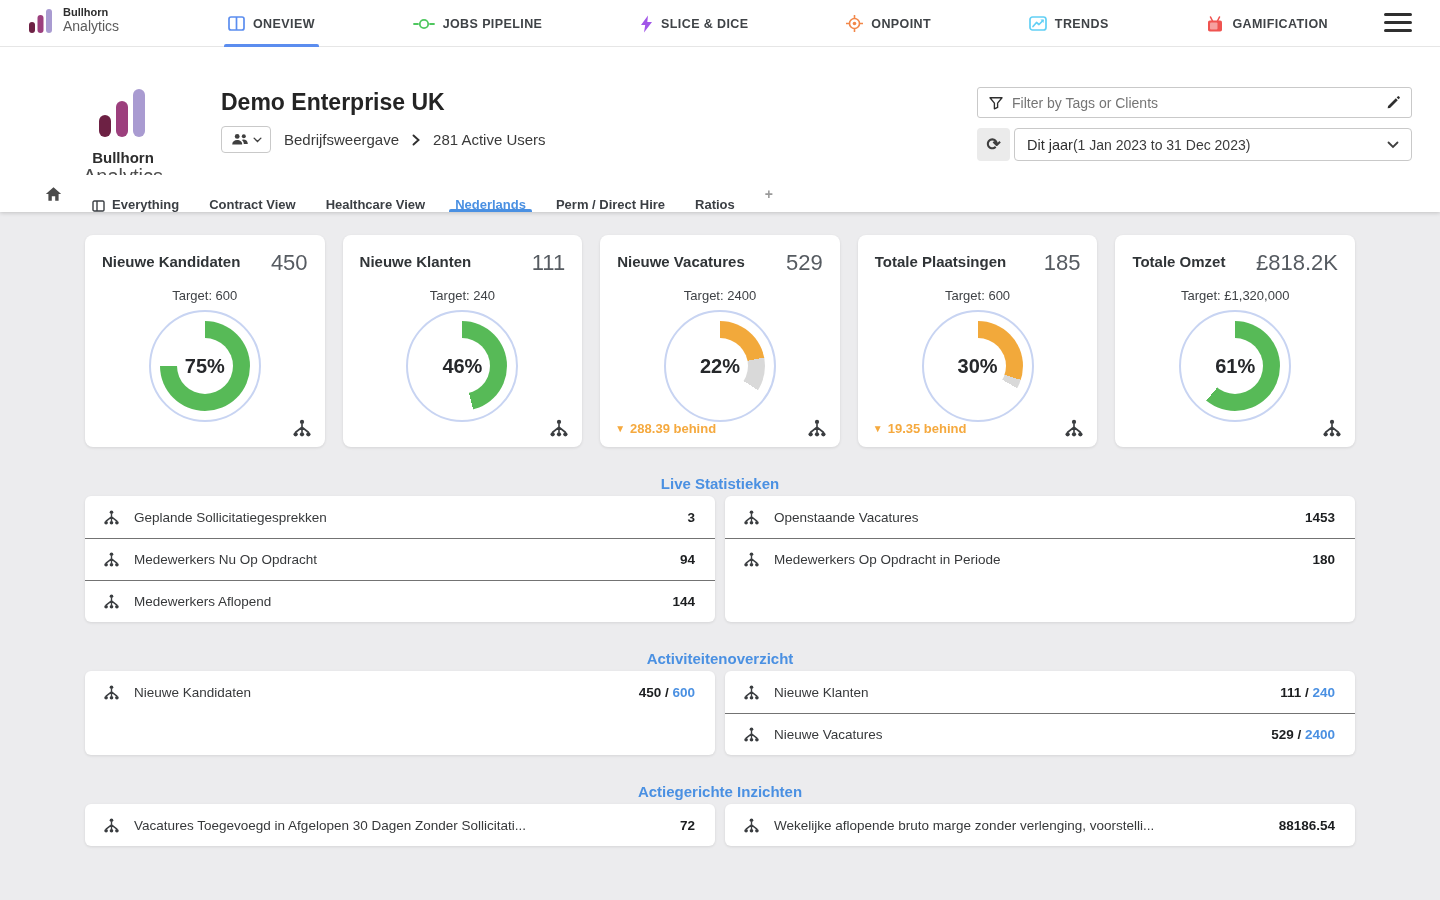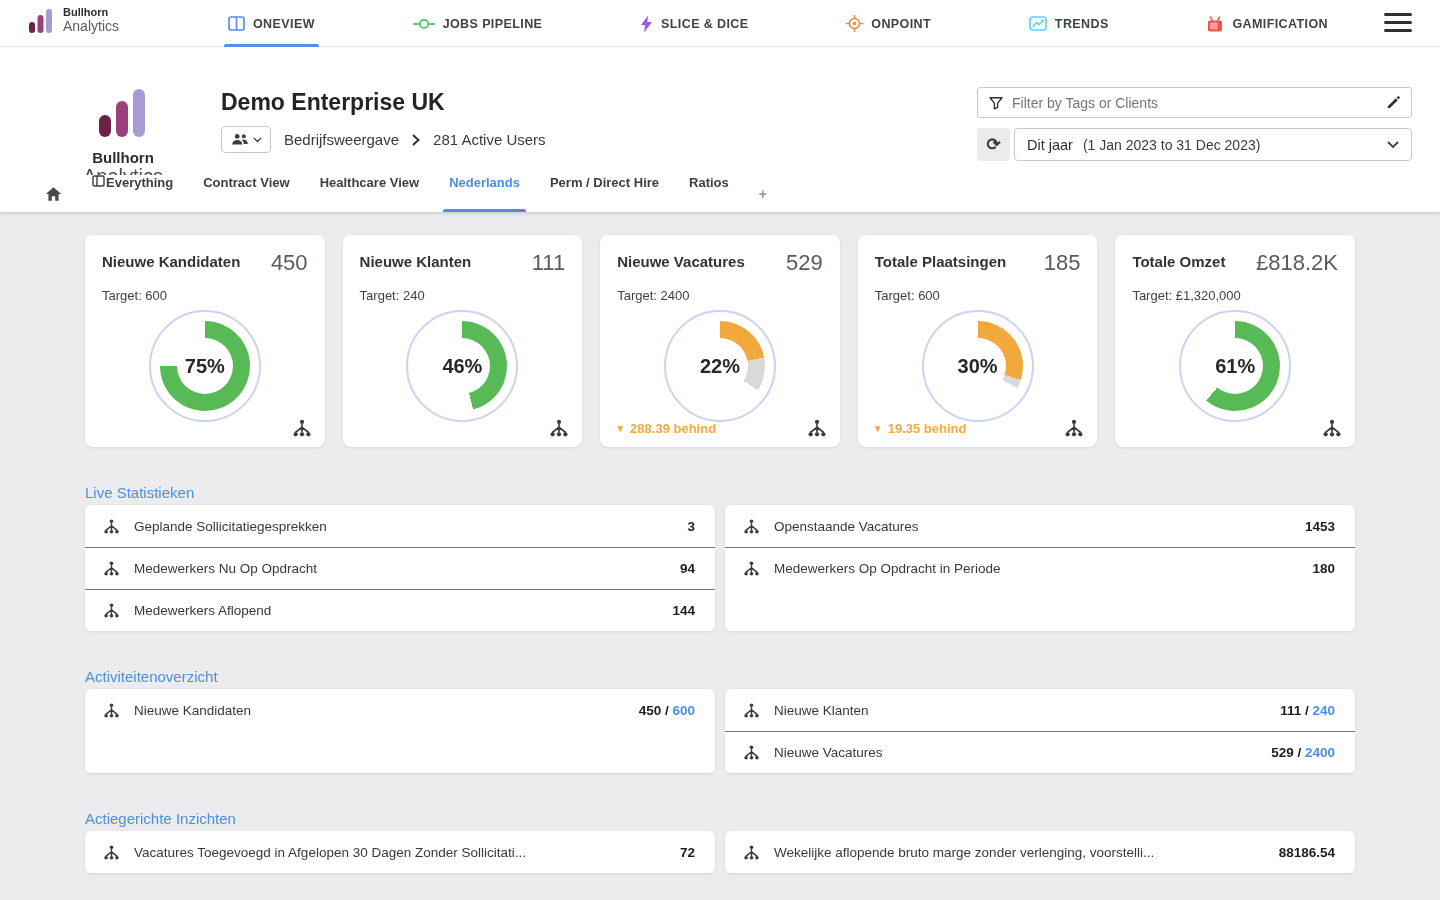--- a/index.html
+++ b/index.html
@@ -37,57 +37,57 @@
   .filter-box { position:absolute; left:977px; top:40px; width:435px; height:31px;
     border:1px solid #c9c9c9; border-radius:3px; background:#fff; display:flex; align-items:center;
     padding:0 10px; gap:8px; }
   .filter-box input { flex:1; border:none; outline:none; font-size:14px; color:#444;
     font-family:"Liberation Sans",sans-serif; background:transparent; }
   .date-row { position:absolute; left:977px; top:81px; display:flex; gap:4px; }
   .refresh-btn { width:33px; height:33px; background:#ebebeb; border-radius:4px;
     display:flex; align-items:center; justify-content:center; cursor:pointer;
     font-size:17px; font-weight:bold; color:#3d3d3d; }
   .date-select { width:398px; height:33px; border:1px solid #c9c9c9; border-radius:4px; background:#fff;
-    display:flex; align-items:center; padding:0 12px; gap:10px; cursor:pointer; }
+    display:flex; align-items:center; padding:0 12px; cursor:pointer; }
   .date-label { font-size:14.5px; color:#2f2f2f; }
   .date-range { font-size:14px; color:#3c3c3c; }
   .date-select .chev { margin-left:auto; }
 
   
   .tabsbar { position:absolute; left:0; bottom:0; width:100%; height:37px; background:#fff;
     display:flex; align-items:center; padding-left:45px; gap:30px; }
-  .tab { display:flex; align-items:flex-start; gap:1px; height:100%; font-size:13px; font-weight:bold;
+  .tab { display:flex; align-items:flex-end; gap:7px; height:100%; font-size:13px; font-weight:bold;
     color:#3b3f44; position:relative; cursor:pointer; white-space:nowrap; }
   .tab.active { color:#4a90e2; }
   .tab.active::after { content:""; position:absolute; left:-6px; right:-6px; bottom:0;
     height:3px; background:#4a90e2; border-radius:2px 2px 0 0; }
   .tab-add { color:#9a9a9a; font-size:14px; font-weight:bold; cursor:pointer; }
 
   
   .content { position:absolute; left:0; top:212px; width:1440px; bottom:0; background:#ececee;
-    padding:0 85px; overflow:hidden; }
+    padding:0 85px; overflow:hidden;text-align:center; }
   .kpi-row { margin-top:23px; display:flex; gap:18px; }
   .kpi-card { flex:1; height:212px; background:#fff; border-radius:8px;
     box-shadow:0 1px 3px rgba(0,0,0,.10); position:relative; padding:15px 17px; }
   .kpi-head { display:flex; justify-content:space-between; align-items:flex-start; }
   .kpi-title { font-size:15px; font-weight:bold; color:#303437; padding-top:3px; }
   .kpi-value { font-size:22px; color:#565b61; }
   .kpi-target { margin-top:12px; font-size:13px; color:#3f4246; }
   .donut-wrap { width:112px; height:112px; border:2px solid #c8d4f2; border-radius:50%;
     margin:7px auto 0; display:flex; align-items:center; justify-content:center; position:relative; }
   .donut { width:90px; height:90px; border-radius:50%; }
   .hole { position:absolute; width:56px; height:56px; background:#fff; border-radius:50%;
     display:flex; align-items:center; justify-content:center; }
   .hole span { font-size:20px; font-weight:bold; color:#26282b; }
   .behind { position:absolute; left:15px; bottom:11px; display:flex; align-items:center; gap:5px;
     color:#f5a93e; font-size:13px; font-weight:bold; }
   .behind .tri { font-size:10px; }
   .tree-btn { position:absolute; right:13px; bottom:9px; cursor:pointer; }
 
-  .section-title { margin-top:37px; font-size:15px; font-weight:normal; color:#4a90e2; }
+  .section-title { margin-top:28px; font-size:15px; font-weight:bold; color:#4a90e2; }
   .stat-grid { margin-top:4px; display:grid; grid-template-columns:1fr 1fr; gap:10px; }
   .stat-card { background:#fff; border-radius:6px; box-shadow:0 1px 3px rgba(0,0,0,.10); overflow:hidden; }
   .stat-row { height:42px; display:flex; align-items:center; padding:0 20px 0 18px; cursor:pointer; }
   .stat-row + .stat-row { border-top:1px solid #737373; }
   .stat-label { margin-left:14px; font-size:13.5px; color:#37393b; white-space:nowrap;
     overflow:hidden; text-overflow:ellipsis; }
   .row-value { margin-left:auto; font-size:13.5px; color:#1c1e20; font-weight:bold; white-space:nowrap; }
   .row-value .target { color:#4a90e2; }
 
   .icon { display:inline-flex; align-items:center; justify-content:center; }

